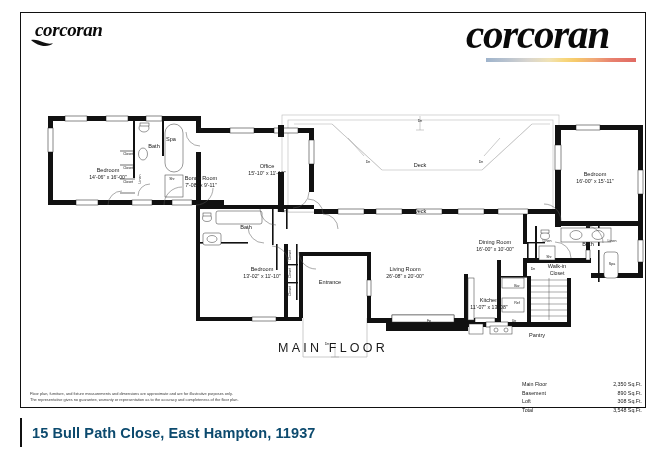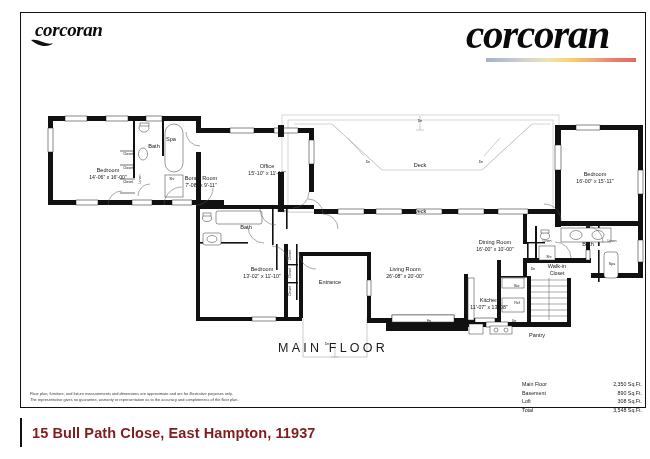--- a/index.html
+++ b/index.html
@@ -128,21 +128,21 @@
     position: absolute;
     left: 12px; top: 418px;
     width: 626px; height: 29px;
     border-left: 2px solid #111;
     display: flex;
     align-items: center;
   }
   .address-text {
     font-size: 14.5px;
     font-weight: 700;
-    color: #7f1d1d;
+    color: #0c4a6e;
     padding-left: 10px;
     letter-spacing: 0.1px;
   }
 </style>
 </head>
 <body>
 
 <div id="page">
 
   <div class="frame"></div>

